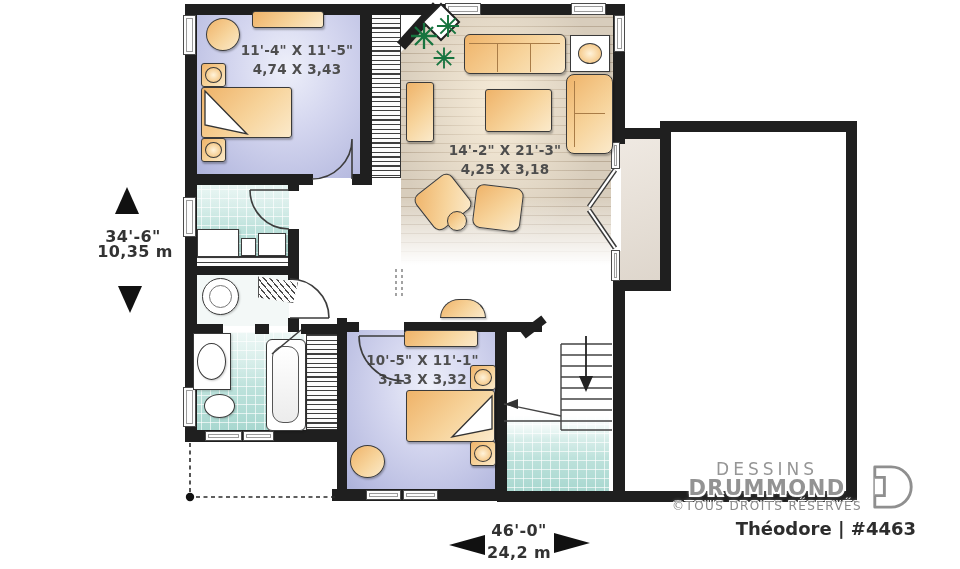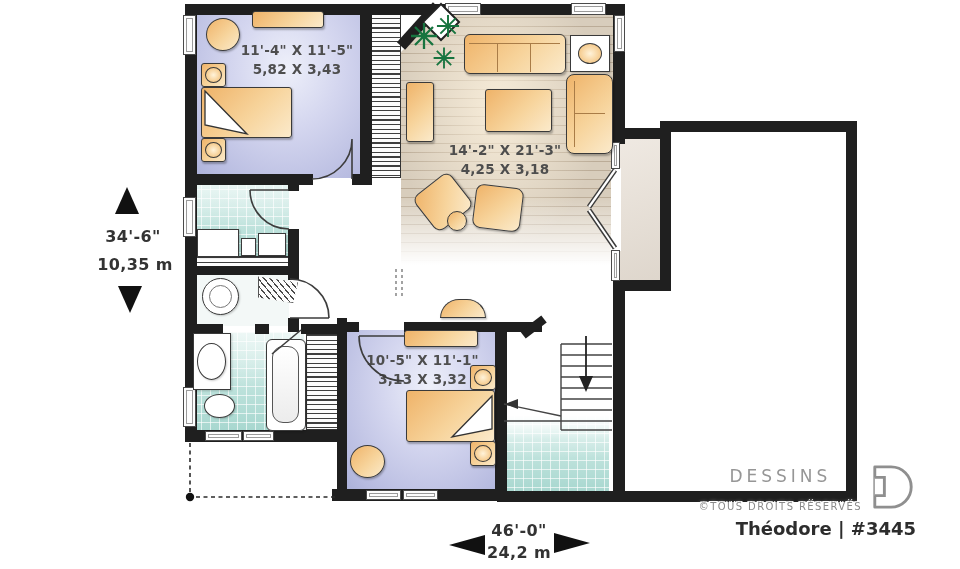--- a/index.html
+++ b/index.html
@@ -41,21 +41,21 @@
   .room-label{position:absolute;text-align:center;color:#4e4e4e;font-weight:600;
         font-size:13.5px;line-height:19px;letter-spacing:.2px;}
   .dim-text{position:absolute;text-align:center;color:#333;font-weight:600;font-size:16px;letter-spacing:.4px;}
   .tri{position:absolute;width:0;height:0;}
   .branding{position:absolute;right:44px;bottom:30px;text-align:right;z-index:30;}
   .brand-row{display:flex;align-items:flex-end;justify-content:flex-end;}
   .brand-text{text-align:center;}
   .halo{text-shadow:-1.5px -1.5px 0 #fff,1.5px -1.5px 0 #fff,-1.5px 1.5px 0 #fff,1.5px 1.5px 0 #fff,0 0 4px #fff;}
   .brand-l1{font-size:17px;letter-spacing:4px;color:#969696;font-weight:500;line-height:17px;}
   .brand-l2{font-size:21px;letter-spacing:1.5px;color:#939393;font-weight:bold;line-height:21px;}
-  .brand-rights{font-size:10px;letter-spacing:1.4px;color:#8a8a8a;margin-top:16px;line-height:11px;}
+  .brand-rights{font-size:12px;letter-spacing:1.4px;color:#8a8a8a;margin-top:2px;line-height:11px;}
   .brand-plan{font-size:18px;font-weight:bold;color:#2d2d2d;margin-top:7px;line-height:20px;
         text-shadow:1px 1px 0 #fff,-1px -1px 0 #fff,2px 2px 3px rgba(255,255,255,.9);}
   svg.overlay{position:absolute;left:0;top:0;z-index:20;pointer-events:none;}
 </style>
 </head>
 <body>
 
 <div id="canvas">
 
   <div class="floor lav" style="left:192px;top:8px;width:172px;height:170px"></div>
@@ -210,48 +210,49 @@
     </g>
     <g>
       <line x1="586" y1="336" x2="586" y2="378" stroke="#222" stroke-width="1.8"></line>
       <polygon points="579,376 593,376 586,392" fill="#222"></polygon>
       <polygon points="505,404 518,399 518,409" fill="#333"></polygon>
     </g>
   </svg>
 
   <div class="room-label" style="left:222px;top:41px;width:150px">
     <div>11'-4" X 11'-5"</div>
-    <div>5,82 X 3,43</div>
+    <div>4,74 X 3,43</div>
   </div>
   <div class="room-label" style="left:430px;top:141px;width:150px">
     <div>14'-2" X 21'-3"</div>
     <div>4,25 X 3,18</div>
   </div>
   <div class="room-label" style="left:345px;top:351px;width:155px">
     <div>10'-5" X 11'-1"</div>
     <div>3,13 X 3,32</div>
   </div>
 
   <div class="tri" style="left:115px;top:187px;border-left:12px solid transparent;border-right:12px solid transparent;border-bottom:27px solid #111"></div>
   <div class="dim-text" style="left:93px;top:227px;width:80px">34'-6"</div>
-  <div class="dim-text" style="left:90px;top:255px;width:90px">10,35 m</div>
+  <div class="dim-text" style="left:90px;top:242px;width:90px">10,35 m</div>
   <div class="tri" style="left:118px;top:286px;border-left:12px solid transparent;border-right:12px solid transparent;border-top:27px solid #111"></div>
 
   <div class="tri" style="left:449px;top:535px;border-top:10px solid transparent;border-bottom:10px solid transparent;border-right:36px solid #111"></div>
   <div class="dim-text" style="left:487px;top:521px;width:64px">46'-0"</div>
   <div class="dim-text" style="left:486px;top:543px;width:66px">24,2 m</div>
   <div class="tri" style="left:554px;top:533px;border-top:10px solid transparent;border-bottom:10px solid transparent;border-left:36px solid #111"></div>
 
   <div class="branding">
     <div class="brand-row">
       <div class="brand-text">
         <div class="brand-l1 halo">DESSINS</div>
+        <div class="brand-l2 halo">DRUMMOND</div>
         <div class="brand-rights halo">©TOUS DROITS RÉSERVÉS</div>
       </div>
       <svg width="46" height="50" viewBox="0 0 48 50" style="margin-left:8px">
         <path d="M5,46 V4 h17 a21,21 0 0 1 0,42 z" fill="#fff" stroke="#8f8f8f" stroke-width="3" stroke-linejoin="round"></path>
         <path d="M5,34 h10 v-19 h-10" fill="#fff" stroke="#8f8f8f" stroke-width="3"></path>
       </svg>
     </div>
-    <div class="brand-plan">Théodore | #3445</div>
+    <div class="brand-plan">Théodore | #4463</div>
   </div>
 
 </div>
 
 </body></html>

